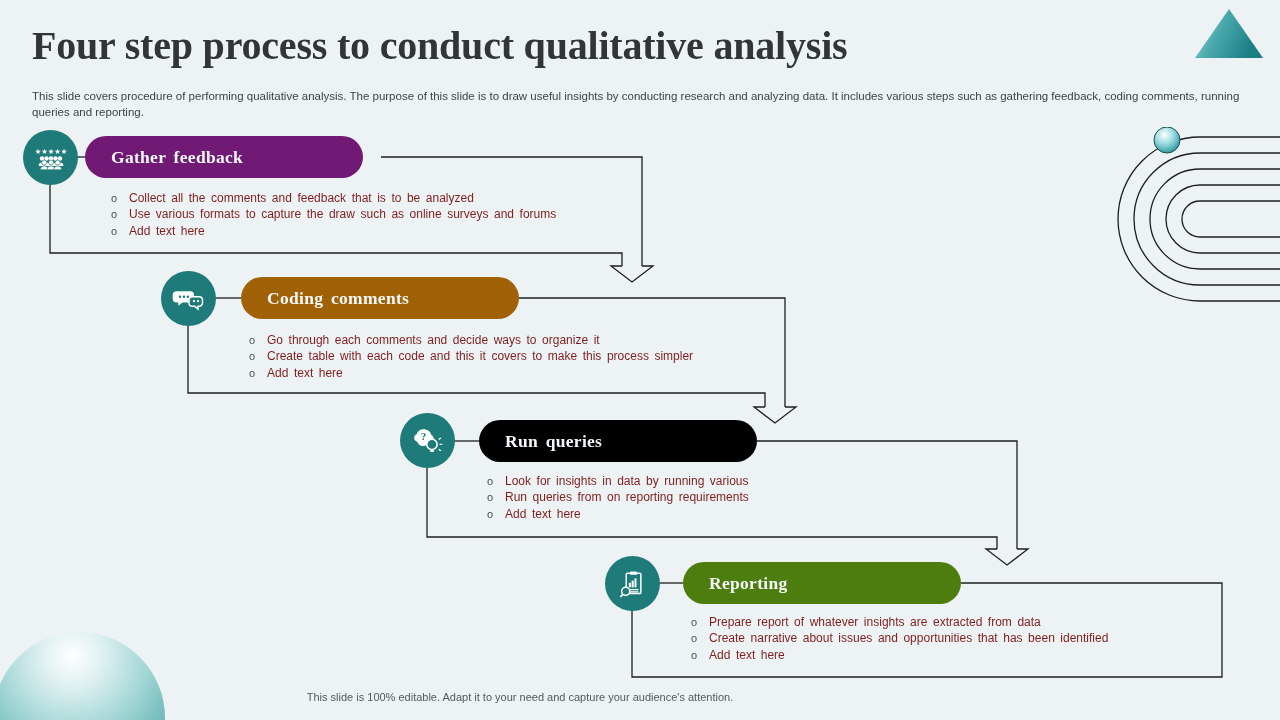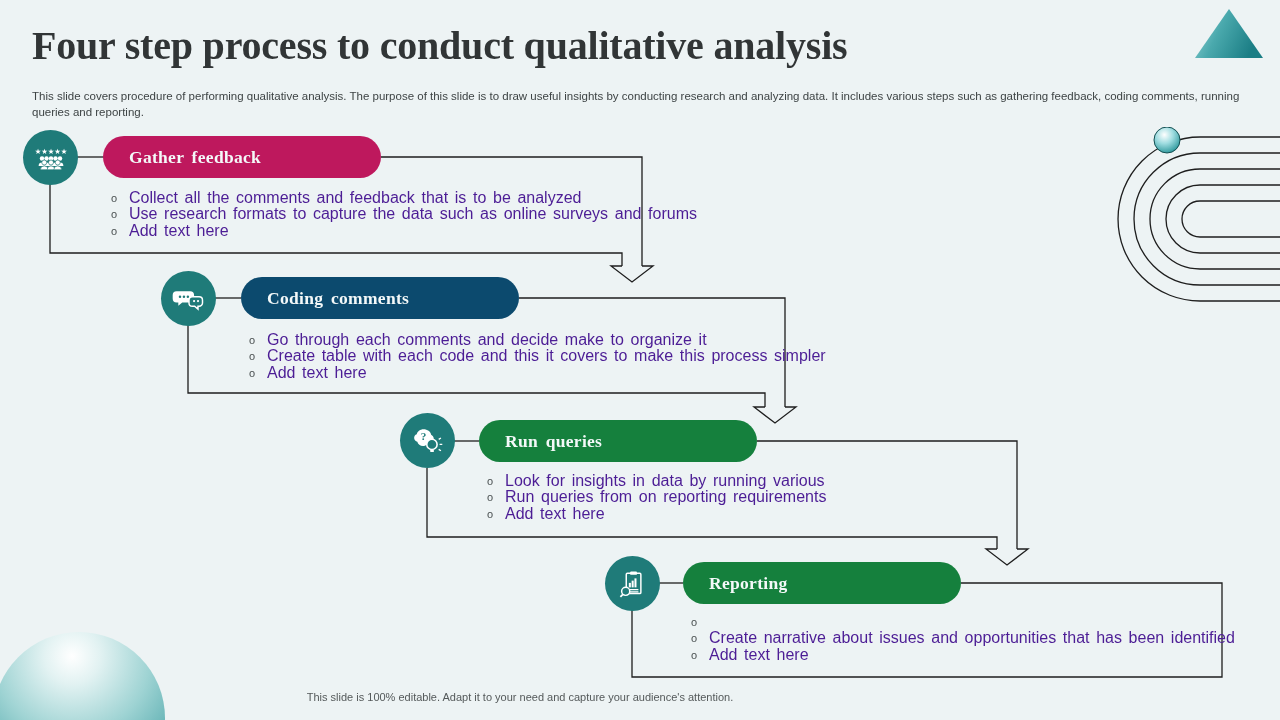--- a/index.html
+++ b/index.html
@@ -35,21 +35,21 @@
     position:absolute;width:278px;height:42px;border-radius:21px;z-index:3;
     display:flex;align-items:center;padding-left:26px;box-sizing:border-box;
     font-family:"Liberation Serif",serif;font-weight:700;font-size:17.5px;
     color:#f4f9f9;letter-spacing:0.3px;word-spacing:3px;
   }
   .bullets{position:absolute;z-index:3;}
   .bullet-row{display:flex;line-height:16.3px;}
   .bullet-marker{
     width:18px;flex:0 0 18px;font-size:11px;color:#4a5051;text-align:left;
   }
-  .bullet-text{font-size:16px;color:#4c1d95;word-spacing:2.2px;white-space:nowrap;}
+  .bullet-text{font-size:12px;color:#7f1d1d;word-spacing:2.2px;white-space:nowrap;}
   
   .footer{
     position:absolute;left:0;top:691px;width:1040px;text-align:center;
     font-size:11px;color:#54595a;
   }
   svg{display:block;}
 </style>
 </head>
 <body>
 
@@ -132,77 +132,77 @@
         <path d="M21,23 a3,3 0 0 1 6,0 z"></path>
       <circle cx="10" cy="20" r="2.2" stroke="#1F7B79" stroke-width="0.6"></circle>
         <circle cx="16" cy="20" r="2.2" stroke="#1F7B79" stroke-width="0.6"></circle>
         <circle cx="22" cy="20" r="2.2" stroke="#1F7B79" stroke-width="0.6"></circle>
       <path d="M6.5,26.5 a3.5,3.5 0 0 1 7,0 z" stroke="#1F7B79" stroke-width="0.6"></path>
         <path d="M12.5,26.5 a3.5,3.5 0 0 1 7,0 z" stroke="#1F7B79" stroke-width="0.6"></path>
         <path d="M18.5,26.5 a3.5,3.5 0 0 1 7,0 z" stroke="#1F7B79" stroke-width="0.6"></path>
     </g>
   </svg>
 </div>
-<div class="pill" style="left:103px;top:136px;background:#be185d">
+<div class="pill" style="left:85px;top:136px;background:#701a75">
   <span>Gather feedback</span>
 </div>
 <div class="bullets" style="left:111px;top:190px">
   <div class="bullet-row">
     <span class="bullet-marker">o</span>
     <span class="bullet-text">Collect all the comments and feedback that is to be analyzed</span>
   </div>
   <div class="bullet-row">
     <span class="bullet-marker">o</span>
-    <span class="bullet-text">Use research formats to capture the data such as online surveys and forums</span>
+    <span class="bullet-text">Use various formats to capture the draw such as online surveys and forums</span>
   </div>
   <div class="bullet-row">
     <span class="bullet-marker">o</span>
     <span class="bullet-text">Add text here</span>
   </div>
 </div>
 
 <div class="icon-circle" style="left:161px;top:271px;background:#1F7B79">
   <svg width="36" height="36" viewBox="0 0 32 32">
     <path d="M5,9 h12 a3.5,3.5 0 0 1 3.5,3.5 v3 a3.5,3.5 0 0 1 -3.5,3.5 h-7 l-3.5,3 v-3 h-1.5 a3.5,3.5 0 0 1 -3.5,-3.5 v-3 A3.5,3.5 0 0 1 5,9 z" fill="#ffffff"></path>
     <circle cx="8" cy="14" r="1.1" fill="#1F7B79"></circle>
       <circle cx="11.5" cy="14" r="1.1" fill="#1F7B79"></circle>
       <circle cx="15" cy="14" r="1.1" fill="#1F7B79"></circle>
     <path d="M19,14 h6 a3,3 0 0 1 3,3 v2.5 a3,3 0 0 1 -3,3 h-1 v2.5 l-3,-2.5 h-2 a3,3 0 0 1 -3,-3 v-2.5 a3,3 0 0 1 3,-3 z" fill="#1F7B79" stroke="#ffffff" stroke-width="1.3"></path>
     <circle cx="20.5" cy="17.8" r="1" fill="#ffffff"></circle>
       <circle cx="24" cy="17.8" r="1" fill="#ffffff"></circle>
   </svg>
 </div>
-<div class="pill" style="left:241px;top:277px;background:#0c4a6e">
+<div class="pill" style="left:241px;top:277px;background:#a16207">
   <span>Coding comments</span>
 </div>
 <div class="bullets" style="left:249px;top:332px">
   <div class="bullet-row">
     <span class="bullet-marker">o</span>
-    <span class="bullet-text">Go through each comments and decide make to organize it</span>
+    <span class="bullet-text">Go through each comments and decide ways to organize it</span>
   </div>
   <div class="bullet-row">
     <span class="bullet-marker">o</span>
     <span class="bullet-text">Create table with each code and this it covers to make this process simpler</span>
   </div>
   <div class="bullet-row">
     <span class="bullet-marker">o</span>
     <span class="bullet-text">Add text here</span>
   </div>
 </div>
 
 <div class="icon-circle" style="left:400px;top:413px;background:#1F7B79">
   <svg width="36" height="36" viewBox="0 0 32 32">
     <path d="M12,5.5 c-3,0 -5.5,2 -6,4.5 c-1.5,0.5 -2.5,2 -2.3,3.6 c0.2,1.5 1.3,2.7 2.8,3 c0.5,2.2 2.6,3.8 5,3.8 c1.2,0 2.4,-0.4 3.3,-1.1 c1.8,0.3 3.6,-0.6 4.4,-2.2 c1.2,-0.7 2,-2 1.9,-3.5 c-0.1,-1.4 -1,-2.6 -2.3,-3.2 C18.3,7.5 15.5,5.5 12,5.5 z" fill="#ffffff"></path>
     <text x="12" y="15.5" font-size="10" font-weight="bold" text-anchor="middle" fill="#1F7B79" font-family="Liberation Serif, serif">?</text>
     <circle cx="19.5" cy="19" r="4.6" fill="#1F7B79" stroke="#ffffff" stroke-width="1.4"></circle>
     <rect x="18" y="23.8" width="3.2" height="2" fill="#ffffff" rx="0.5"></rect>
     <path d="M25.5,14.5 l2,-1.2 M26.3,19 h2.4 M25.5,23.5 l2,1.2" stroke="#ffffff" stroke-width="1.2" fill="none"></path>
   </svg>
 </div>
-<div class="pill" style="left:479px;top:420px;background:#15803d">
+<div class="pill" style="left:479px;top:420px;background:#000000">
   <span>Run queries</span>
 </div>
 <div class="bullets" style="left:487px;top:473px">
   <div class="bullet-row">
     <span class="bullet-marker">o</span>
     <span class="bullet-text">Look for insights in data by running various</span>
   </div>
   <div class="bullet-row">
     <span class="bullet-marker">o</span>
     <span class="bullet-text">Run queries from on reporting requirements</span>
@@ -218,26 +218,27 @@
     <rect x="10" y="6.5" width="13" height="18" rx="1" fill="#1F7B79" stroke="#ffffff" stroke-width="1.3"></rect>
     <rect x="13.5" y="4.8" width="6" height="3" rx="0.8" fill="#ffffff"></rect>
     <rect x="12.3" y="15" width="1.8" height="4" fill="#ffffff"></rect>
     <rect x="14.8" y="13" width="1.8" height="6" fill="#ffffff"></rect>
     <rect x="17.3" y="11" width="1.8" height="8" fill="#ffffff"></rect>
     <path d="M12.3,21 h8.5 M12.3,23 h8.5" stroke="#ffffff" stroke-width="0.9"></path>
     <circle cx="9.5" cy="22.5" r="3.6" fill="#1F7B79" stroke="#ffffff" stroke-width="1.3"></circle>
     <path d="M7,25.2 L4.8,27.4" stroke="#ffffff" stroke-width="1.6"></path>
   </svg>
 </div>
-<div class="pill" style="left:683px;top:562px;background:#15803d">
+<div class="pill" style="left:683px;top:562px;background:#4d7c0f">
   <span>Reporting</span>
 </div>
 <div class="bullets" style="left:691px;top:614px">
   <div class="bullet-row">
     <span class="bullet-marker">o</span>
+    <span class="bullet-text">Prepare report of whatever insights are extracted from data</span>
   </div>
   <div class="bullet-row">
     <span class="bullet-marker">o</span>
     <span class="bullet-text">Create narrative about issues and opportunities that has been identified</span>
   </div>
   <div class="bullet-row">
     <span class="bullet-marker">o</span>
     <span class="bullet-text">Add text here</span>
   </div>
 </div>

